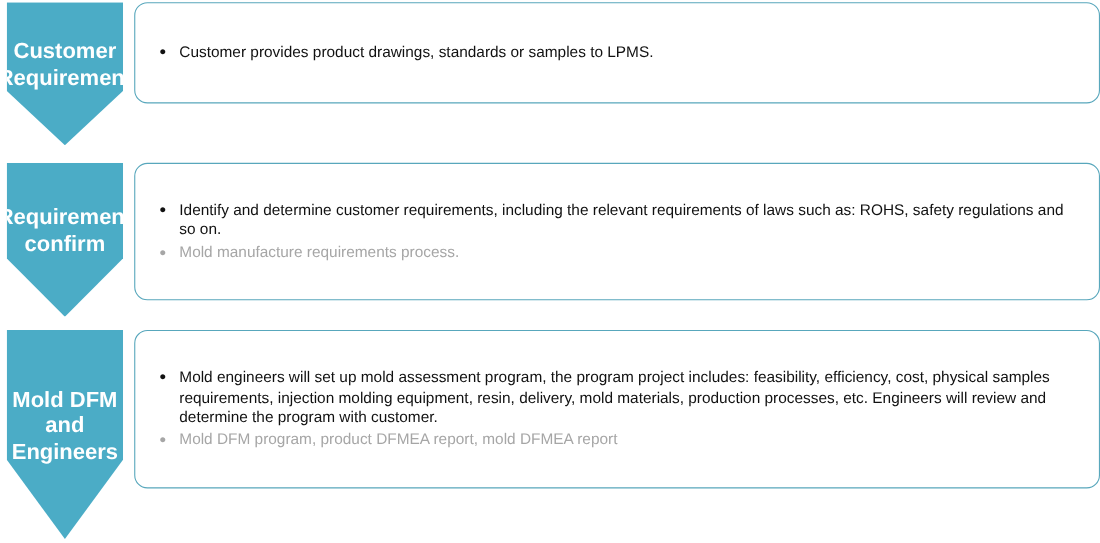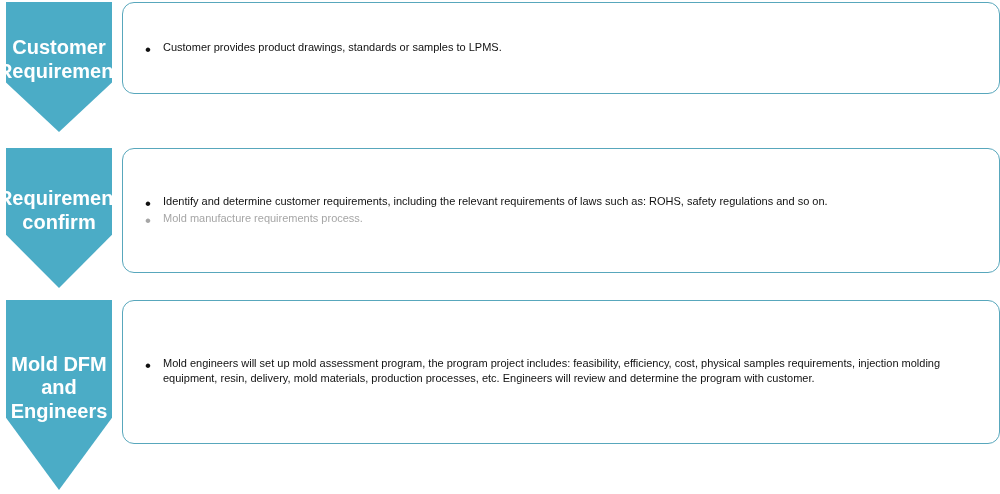--- a/index.html
+++ b/index.html
@@ -66,21 +66,21 @@
     justify-content: center;
   }
   ul.bullets {
     list-style: none;
     margin: 0;
     padding: 0;
   }
   ul.bullets li {
     position: relative;
     padding-left: 22px;
-    font-size: 11px;
+    font-size: 14px;
     line-height: 1.32;
     color: #111111;
     margin: 0 0 2px 0;
   }
   ul.bullets li::before {
     content: "\2022";
     position: absolute;
     left: 4px;
     top: -1px;
     font-size: 17px;
@@ -148,18 +148,19 @@
       <div class="chevron">
         <span class="chevron-label">Mold DFM
 and
 Engineers</span>
       </div>
     </div>
     <div class="panel">
       <div class="panel-inner">
         <ul class="bullets">
           <li>Mold engineers will set up mold assessment program, the program project includes: feasibility, efficiency, cost, physical samples requirements, injection molding equipment, resin, delivery, mold materials, production processes, etc. Engineers will review and determine the program with customer.</li>
+          <li class="muted">Mold DFM program, product DFMEA report, mold DFMEA report</li>
         </ul>
       </div>
     </div>
   </div>
 
 </div>
 
 </body></html>

